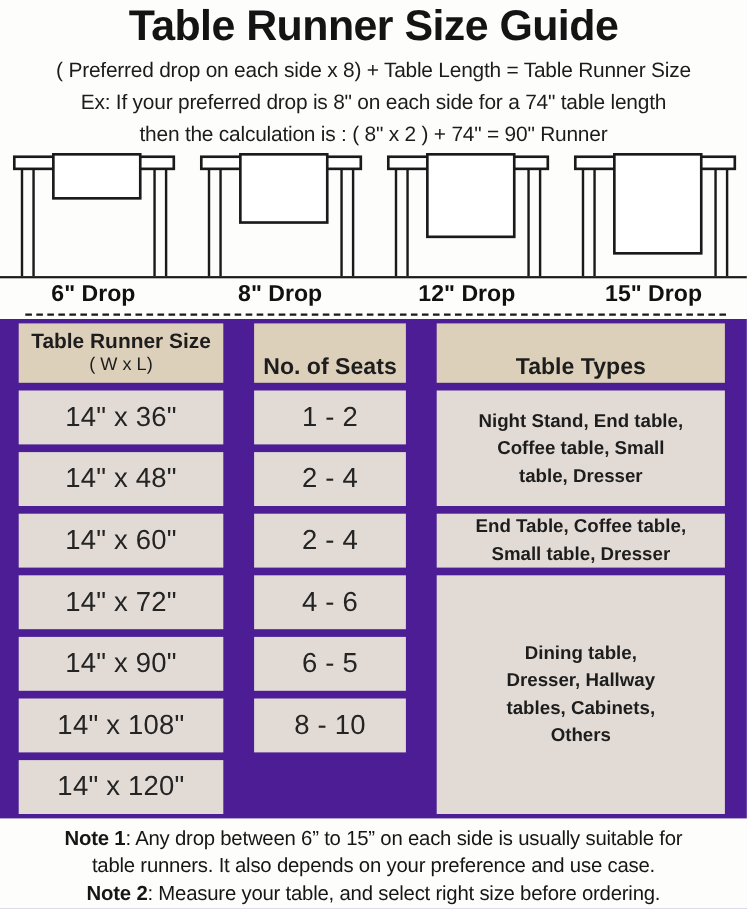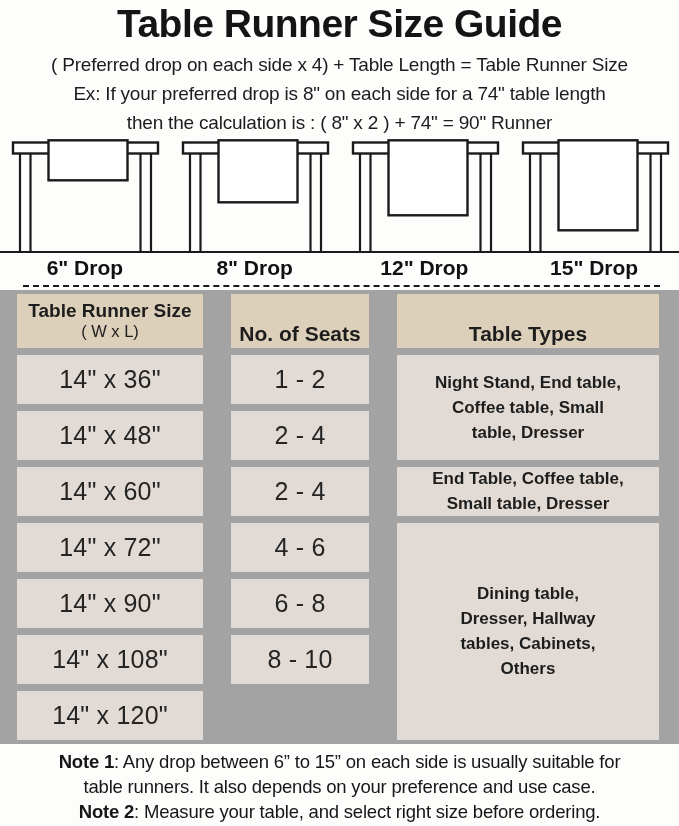--- a/index.html
+++ b/index.html
@@ -32,21 +32,21 @@
   .drop-labels .lbl {
     width: 170px; text-align: center;
     font-size: 21px; font-weight: bold; color: #111;
     line-height: 26px;
   }
   .dashed-rule { border-top: 2.5px dashed #1a1a1a; margin: 0 19px 0 23px; }
 
   
   .table-section {
     margin-top: 3px;
-    background: #a3a3a3;
+    background: #4c1d95;
     padding: 4px 20px 4px 17px;
   }
   .size-grid {
     display: grid;
     grid-template-columns: 186px 138px 262px;
     column-gap: 28px;
     grid-template-rows: 54px repeat(7, 49px);
     row-gap: 7px;
   }
   .cell {
@@ -75,21 +75,21 @@
   .note-line b { font-weight: bold; }
 </style>
 </head>
 <body>
 
 <div class="page">
 
   <div class="hdr">
     <h1>Table Runner Size Guide</h1>
     <div class="subtitle">
-      <div>( Preferred drop on each side x 4) + Table Length = Table Runner Size</div>
+      <div>( Preferred drop on each side x 8) + Table Length = Table Runner Size</div>
       <div>Ex: If your preferred drop is 8" on each side for a 74" table length</div>
       <div>then the calculation is : ( 8" x 2 ) + 74" = 90" Runner</div>
     </div>
   </div>
 
   <div class="illos">
     <div class="illo-slot">
       <svg viewBox="0 0 170 112" width="170" height="112">
         <rect x="13" y="3.5" width="145" height="11" fill="#ffffff" stroke="#1a1a1a" stroke-width="2.4"></rect>
         <line x1="20" y1="14.5" x2="20" y2="112" stroke="#1a1a1a" stroke-width="2.2"></line>
@@ -181,21 +181,21 @@
           <div class="val">14" x 72"</div>
         </div>
       <div class="cell c2 r5">
           <div class="val">4 - 6</div>
         </div>
 
       <div class="cell c1 r6">
           <div class="val">14" x 90"</div>
         </div>
       <div class="cell c2 r6">
-          <div class="val">6 - 8</div>
+          <div class="val">6 - 5</div>
         </div>
 
       <div class="cell c1 r7">
           <div class="val">14" x 108"</div>
         </div>
       <div class="cell c2 r7">
           <div class="val">8 - 10</div>
         </div>
 
       <div class="cell c1 r8">

